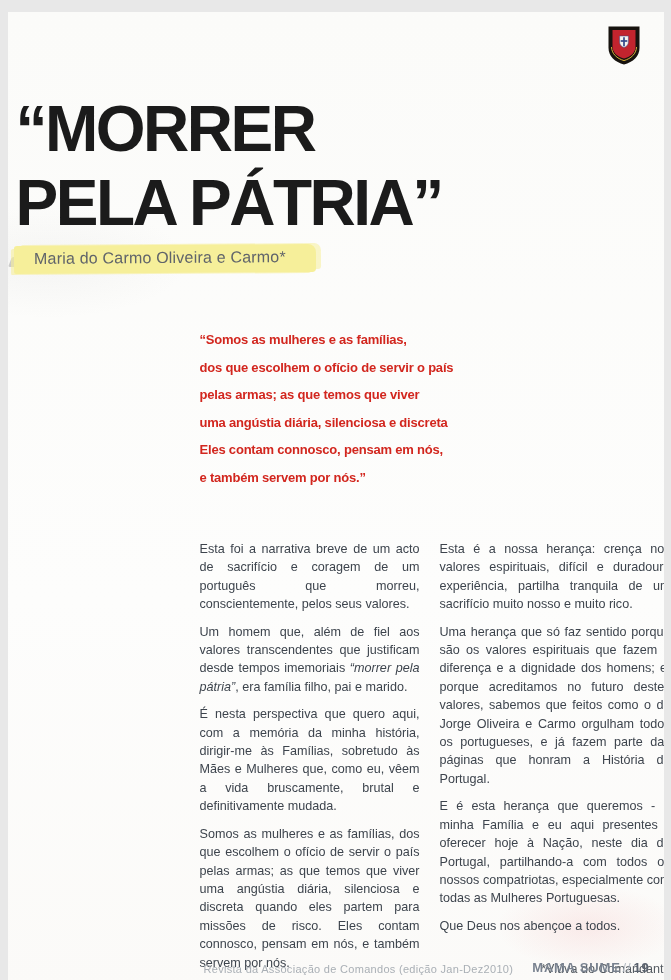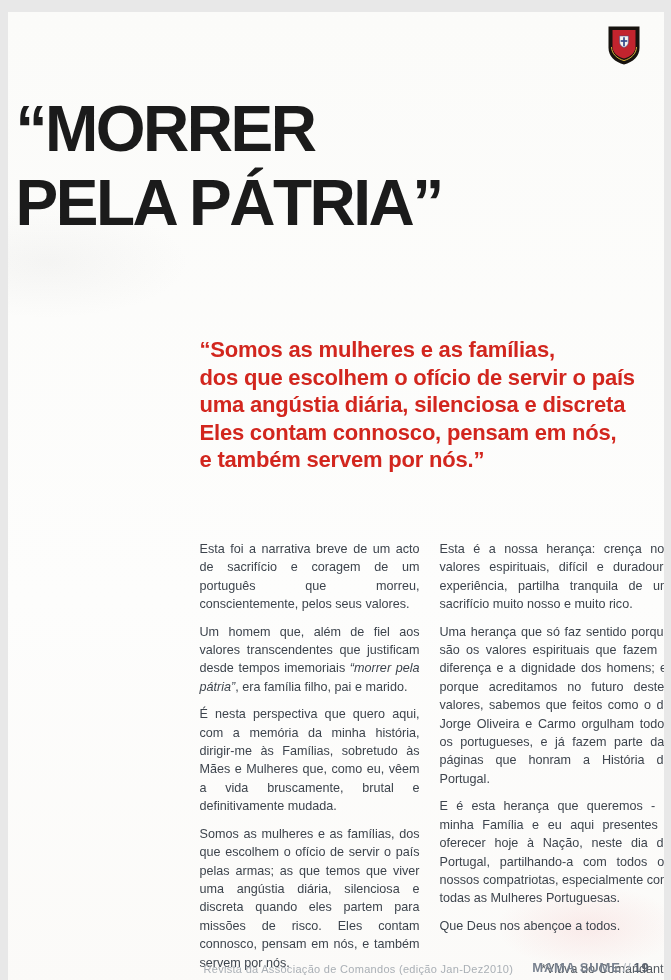--- a/index.html
+++ b/index.html
@@ -39,23 +39,23 @@
     box-shadow:6px -2px 0 -1px rgba(246,239,154,.55), -4px 2px 0 -1px rgba(246,239,154,.6);
   }
   .smudge{
     position:absolute;left:-4px;top:12px;width:18px;height:10px;
     background:rgba(150,150,150,.45);border-radius:2px 6px 6px 2px;
     transform:skewX(-20deg);
   }
 
   
   .quote{
-    position:absolute;left:192px;top:324px;width:400px;
+    position:absolute;left:192px;top:314px;width:400px;
     color:#d2261e;font-weight:bold;
-    font-size:22px;line-height:27.6px;letter-spacing:-.2px;
+    font-size:13px;line-height:27.6px;letter-spacing:-.2px;
   }
   .quote .q-line{white-space:nowrap;}
 
   
   .columns{
     position:absolute;left:192px;top:528px;width:471px;
     display:grid;grid-template-columns:220px 231px;column-gap:20px;
     color:#3d444d;font-size:12.6px;line-height:18.4px;
     text-align:justify;
   }
@@ -93,24 +93,29 @@
     <path id="crest-emblem" d="M12.6 11 H21.4 V17 C21.4 20 19.4 21.7 17 22.5 C14.6 21.7 12.6 20 12.6 17 Z" fill="#f5f3ee" stroke="#33478a" stroke-width="0.5"></path>
     <path id="crest-cross-v" d="M17 12.2 V21.2" stroke="#33478a" stroke-width="1.7"></path>
     <path id="crest-cross-h" d="M13.7 16 H20.3" stroke="#33478a" stroke-width="1.7"></path>
   </svg>
 
   <h1 class="title" style="margin:0;">
     <span class="tl">“MORRER</span>
     <span class="tl">PELA PÁTRIA”</span>
   </h1>
 
+  <div class="author-wrap">
+    <span class="smudge"></span>
+    <span class="author" style="background: rgb(246, 239, 154); color: rgb(96, 100, 106);">Maria do Carmo Oliveira e Carmo*</span>
+  </div>
 
   <div class="quote" style="color: rgb(210, 38, 30);">
       <div class="q-line">“Somos as mulheres e as famílias,</div>
       <div class="q-line">dos que escolhem o ofício de servir o país</div>
+      <div class="q-line">pelas armas; as que temos que viver</div>
       <div class="q-line">uma angústia diária, silenciosa e discreta</div>
       <div class="q-line">Eles contam connosco, pensam em nós,</div>
       <div class="q-line">e também servem por nós.”</div>
     </div>
 
   <div class="columns">
     <div>
         <p><span>Esta foi a narrativa breve de um acto de sacrifício e coragem de um português que morreu, conscientemente, pelos seus valores.</span></p>
         <p><span>Um homem que, além de fiel aos valores transcendentes que justificam desde tempos imemoriais </span><span class="it">“morrer pela pátria”</span><span>, era família filho, pai e marido.</span></p>
         <p><span>É nesta perspectiva que quero aqui, com a memória da minha história, dirigir-me às Famílias, sobretudo às Mães e Mulheres que, como eu, vêem a vida bruscamente, brutal e definitivamente mudada.</span></p>

